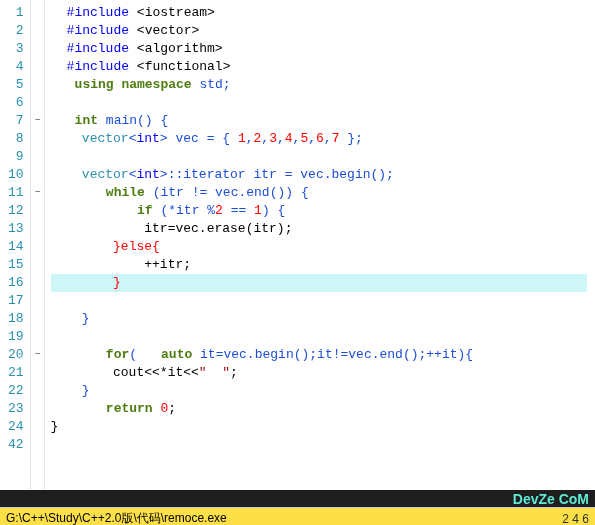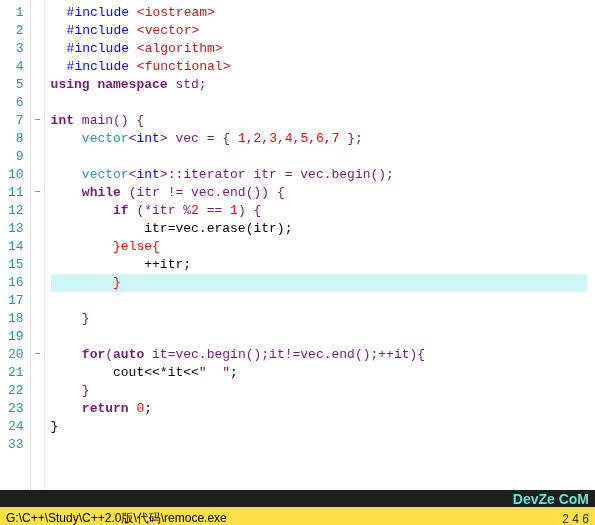--- a/index.html
+++ b/index.html
@@ -81,28 +81,28 @@
       display: block;
       height: 18px;
       line-height: 18px;
     }
 
     .code-line.highlighted {
       background: #cff6f6;
     }
 
     
-    .kw { color: #701a75; font-weight: bold; }
+    .kw { color: #4d7c0f; font-weight: bold; margin-left: 24px; }
     .kw2 { color: #0000ff; }
     .inc { color: #0000ff; margin-left: 16px; }
-    .inc-path { color: #b91c1c; }
+    .inc-path { color: #000000; }
     .type { color: #2b91af; }
     .num { color: #ff0000; }
     .str { color: #a31515; }
-    .plain { color: #701a75; }
+    .plain { color: #1d4ed8; }
     .red-bold { color: #ff0000; font-weight: normal; }
 
     .statusbar {
       width: 595px;
       height: 22px;
       background: #fde047;
       border-top: 1px solid #ccc;
       display: flex;
       align-items: center;
       padding: 0 6px;
@@ -184,21 +184,21 @@
           <span class="line-number">15</span>
           <span class="line-number">16</span>
           <span class="line-number">17</span>
           <span class="line-number">18</span>
           <span class="line-number">19</span>
           <span class="line-number">20</span>
           <span class="line-number">21</span>
           <span class="line-number">22</span>
           <span class="line-number">23</span>
           <span class="line-number">24</span>
-          <span class="line-number">33</span>
+          <span class="line-number">42</span>
         </div>
       <div class="collapse-gutter" id="collapse-gutter">
           <span class="collapse-empty"></span>
           <span class="collapse-empty"></span>
           <span class="collapse-empty"></span>
           <span class="collapse-empty"></span>
           <span class="collapse-empty"></span>
           <span class="collapse-empty"></span>
           <span class="collapse-marker">−</span>
           <span class="collapse-empty"></span>

